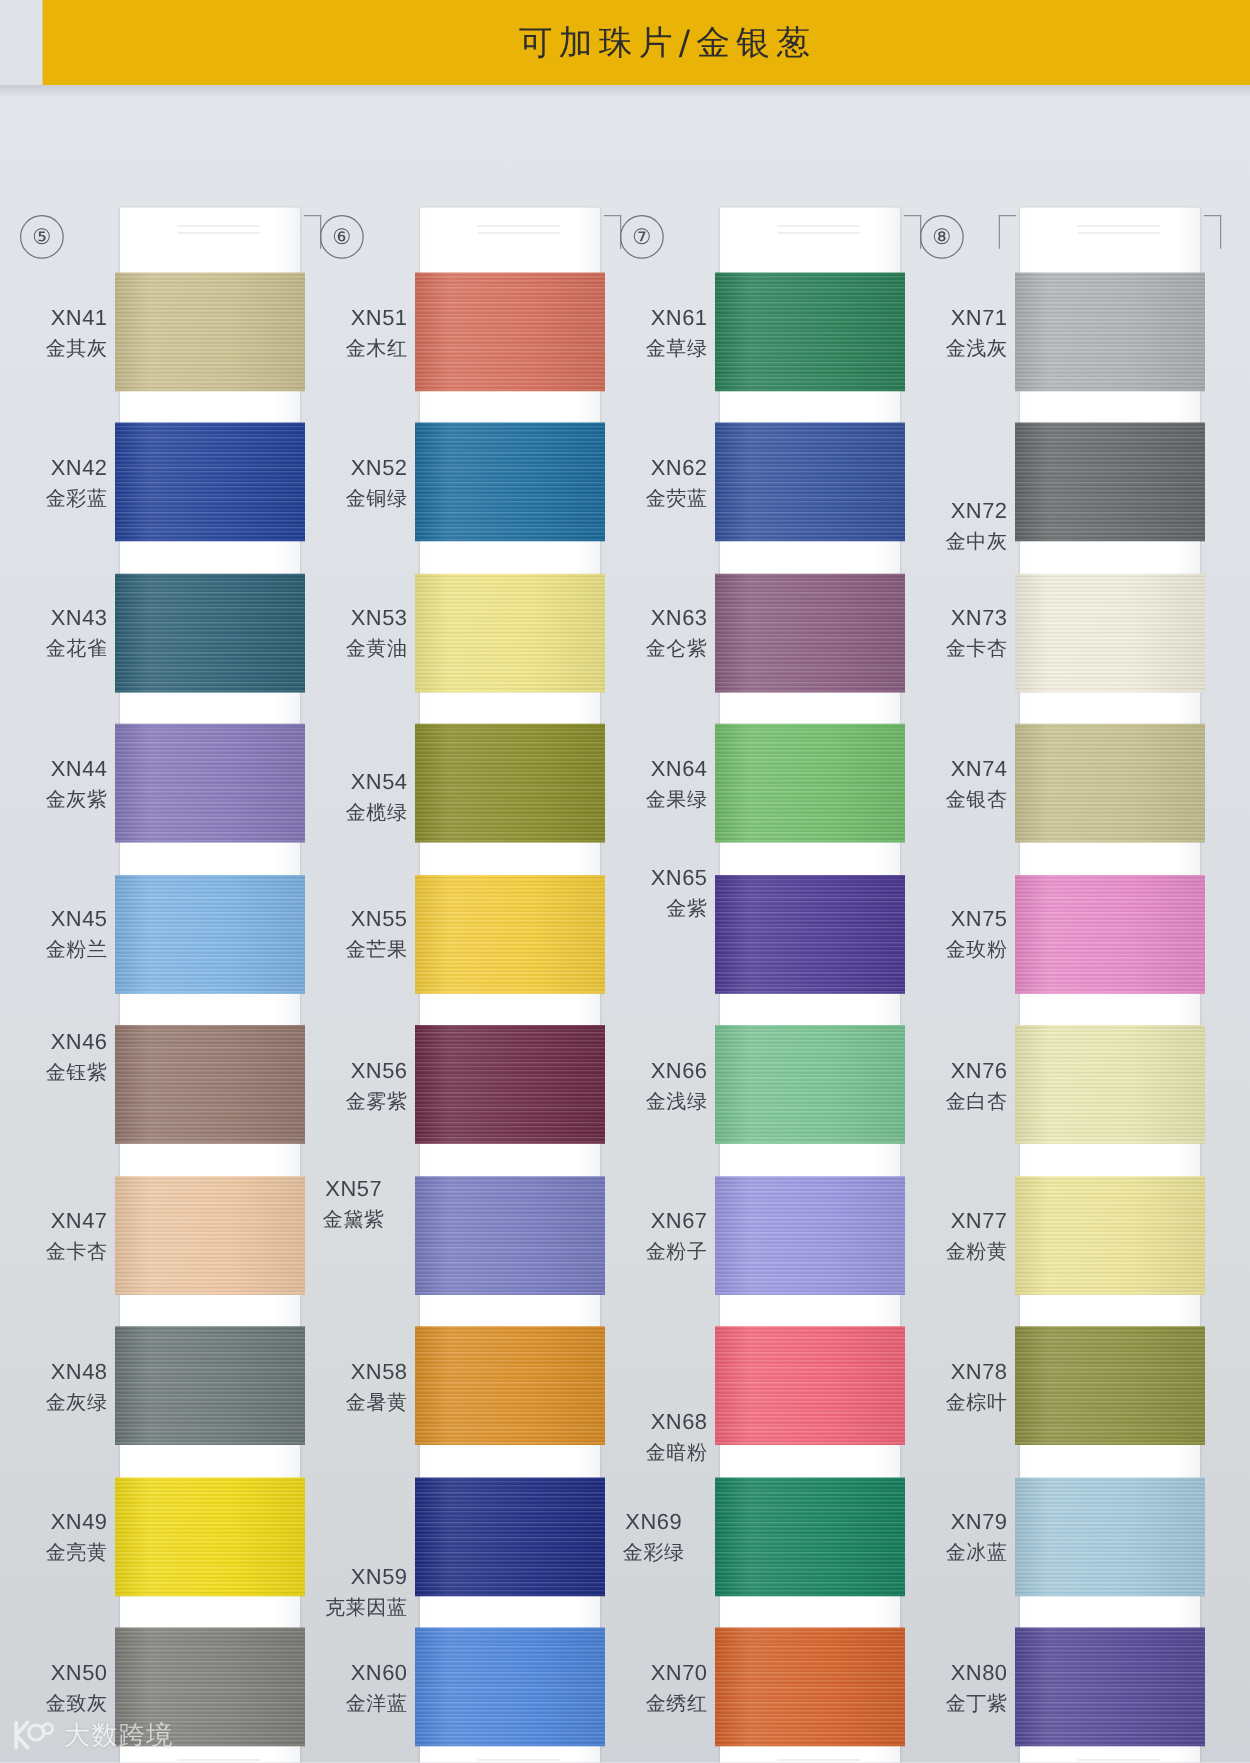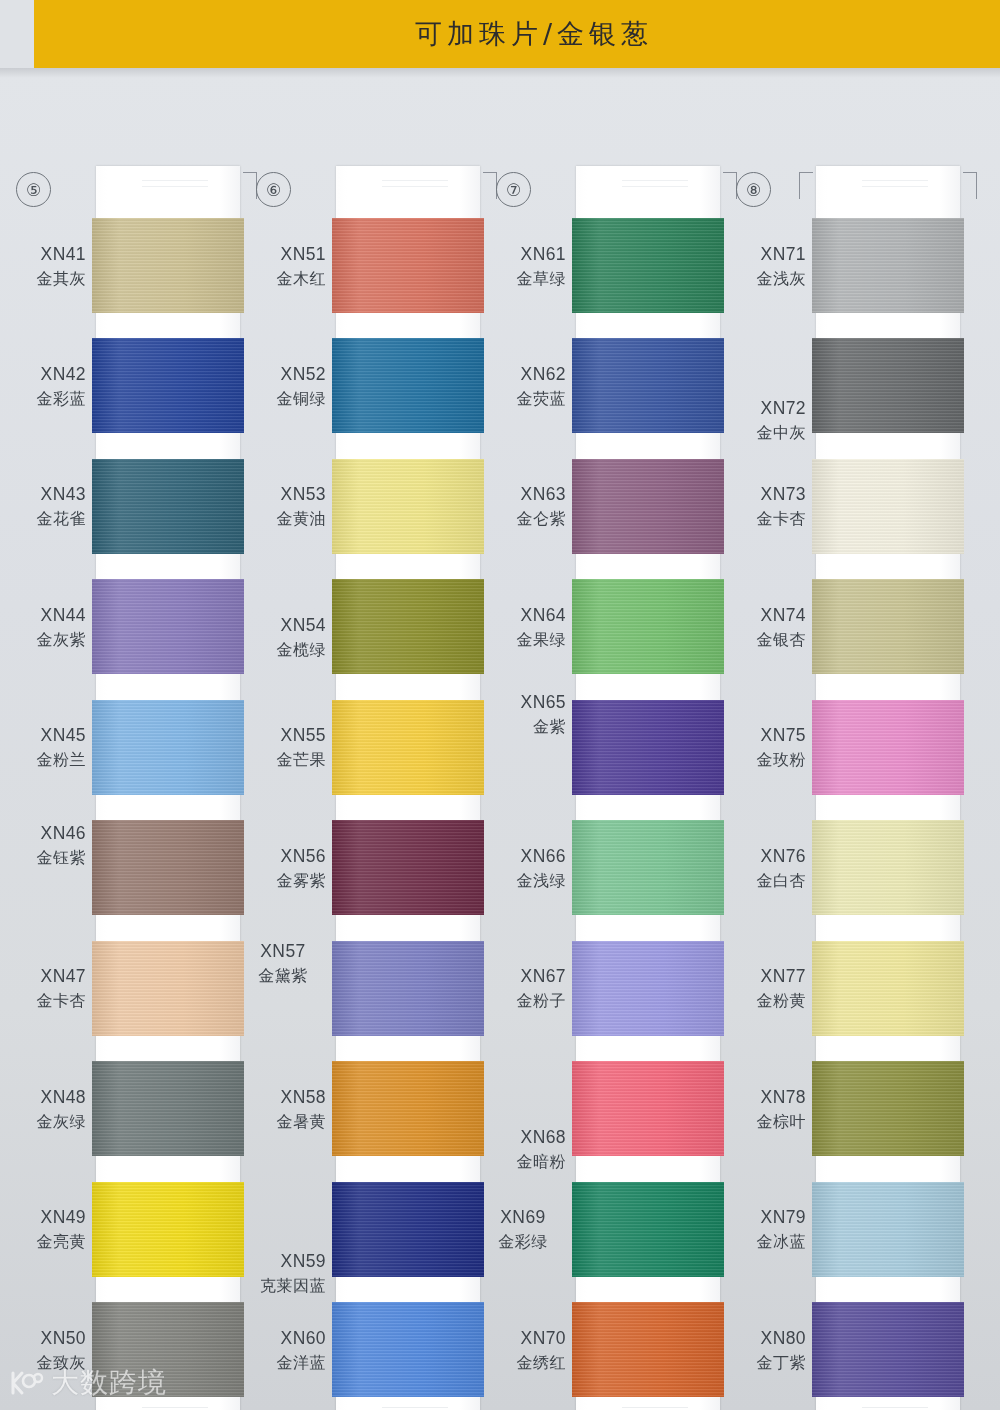--- a/index.html
+++ b/index.html
@@ -96,21 +96,21 @@
   }
   
   #watermark{
     position:absolute;left:10px;bottom:8px;
     display:flex;align-items:center;gap:7px;opacity:.62;
   }
   #wm-logo{
     width:34px;height:26px;position:relative;
   }
   #wm-text{
-    font-size:28px;color:#ffffff;letter-spacing:1px;
+    font-size:21px;color:#ffffff;letter-spacing:1px;
     font-family:"DejaVu Sans","Liberation Sans",sans-serif;
     text-shadow:0 0 2px rgba(120,125,130,.7);
   }
 </style>
 </head>
 <body>
 
 <div id="banner" style="background: #eab308; margin-left: 34px;">
   <span id="banner-text">可加珠片/金银葱</span>
 </div>

